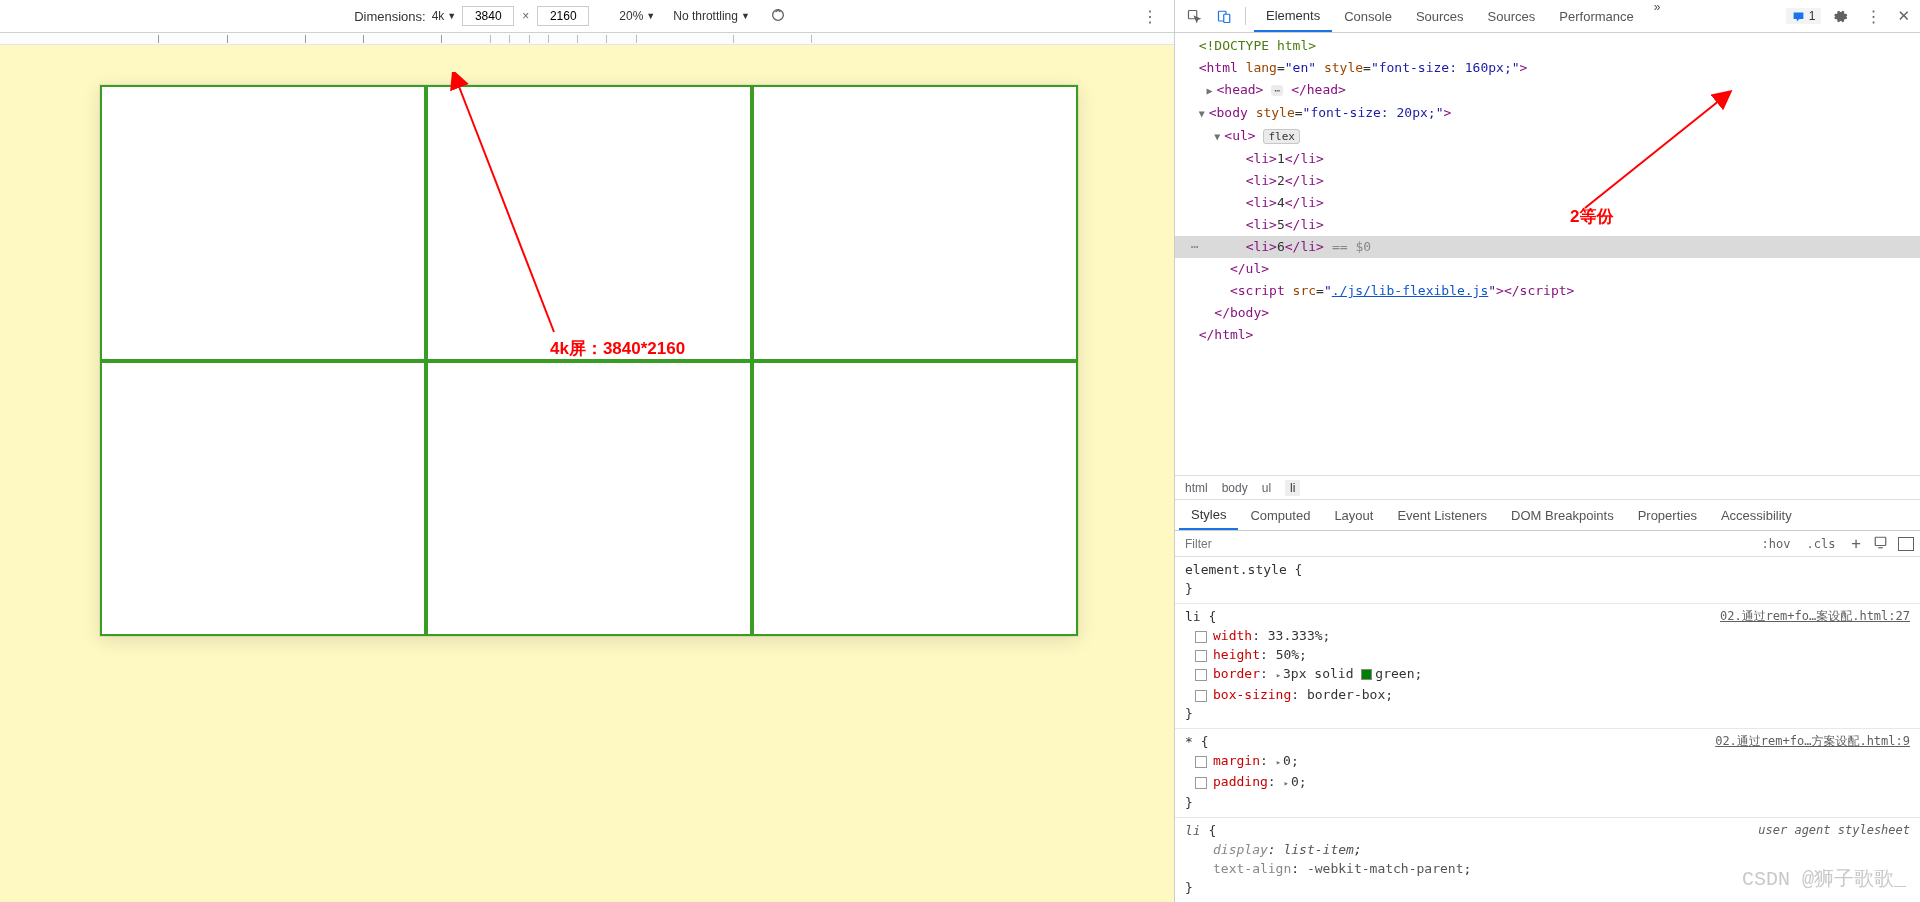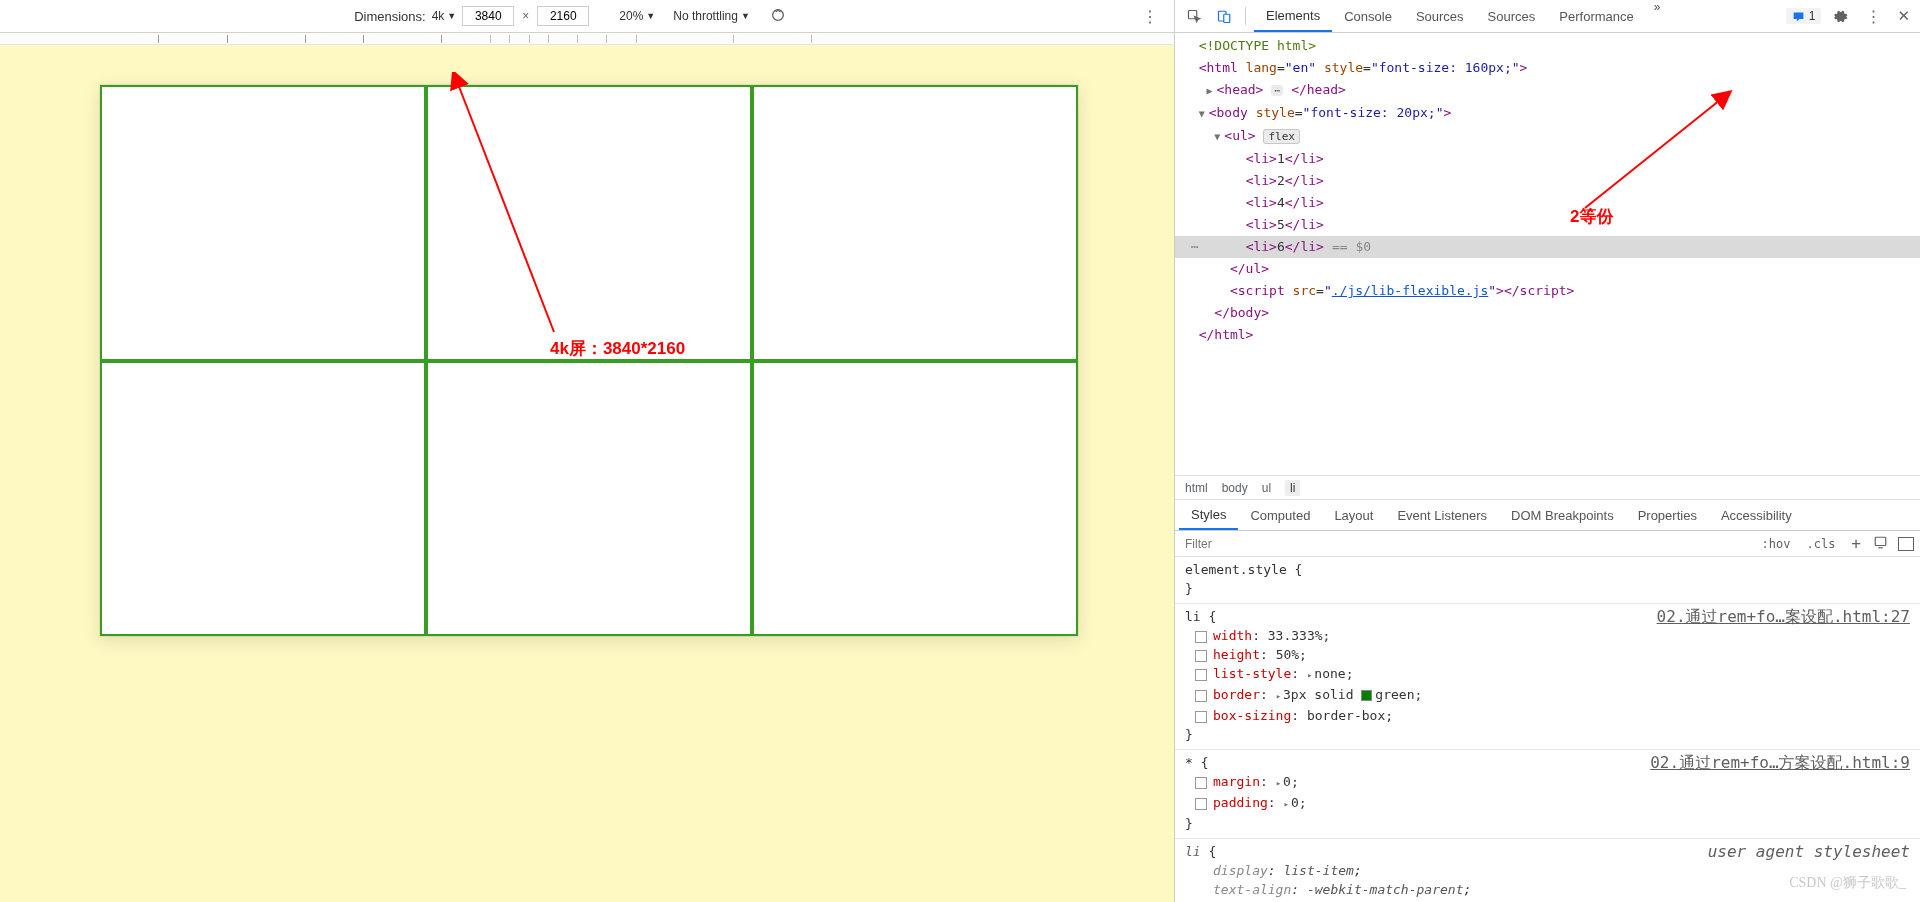--- a/index.html
+++ b/index.html
@@ -82,34 +82,34 @@
 
 
 .filter-row { height: 26px; border-bottom: 1px solid #ddd; display: flex; align-items: center; background: #fff; }
 .filter-input { flex: 1; border: none; padding: 0 10px; font-size: 12px; color: #999; outline: none; background: transparent; }
 .filter-btn { padding: 0 8px; color: #5f6368; font-size: 12px; cursor: pointer; font-family: Menlo, Consolas, monospace; }
 .filter-sq { width: 16px; height: 14px; border: 1.5px solid #5f6368; margin: 0 6px; cursor: pointer; }
 
 
 .styles-body { flex: 1; overflow: auto; font-family: Menlo, Consolas, monospace; font-size: 13px; line-height: 19px; background: #fff; }
 .rule { border-bottom: 1px solid #e8e8e8; padding: 3px 10px 5px 10px; position: relative; }
-.rule .src { position: absolute; right: 10px; top: 3px; color: #5f5f5f; font-size: 16px; text-decoration: underline; cursor: pointer; }
+.rule .src { position: absolute; right: 10px; top: 3px; color: #5f5f5f; font-size: 12px; text-decoration: underline; cursor: pointer; }
 .rule .src.ua { font-style: italic; text-decoration: none; }
 .sel { color: #333; }
 .sel-i { font-style: italic; color: #5f5f5f; }
 .brace { color: #333; }
 .prop { padding-left: 28px; position: relative; }
 .prop::before { content: ""; position: absolute; left: 10px; top: 5px; width: 10px; height: 10px; border: 1px solid #999; background: #fff; }
 .prop.nocb::before { display: none; }
 .p-name { color: #c80000; }
 .p-val { color: #333; }
 .tri2 { color: #727272; font-size: 9px; margin-right: 2px; }
 .swatch { display: inline-block; width: 11px; height: 11px; background: green; border: 1px solid #888; vertical-align: middle; margin-right: 3px; }
 
-.watermark { position: fixed; right: 14px; bottom: 10px; color: #c8c8c8; font-size: 14px; font-family: Liberation Serif, serif; pointer-events: none; margin-left: 47px; }
+.watermark { position: fixed; right: 14px; bottom: 10px; color: #c8c8c8; font-size: 20px; font-family: Liberation Mono, monospace; pointer-events: none; margin-left: 47px; }
 </style>
 </head>
 <body>
 
 <div class="root">
 
   <div class="left-pane">
     <div class="device-toolbar">
       <div class="spacer"></div>
       <span class="dim-label">Dimensions:</span>
@@ -287,38 +287,37 @@
       <div class="rule">
         <div><span class="sel">element.style</span> <span class="brace">{</span></div>
         <div><span class="brace">}</span></div>
       </div>
 
       <div class="rule">
         <span class="src">02.通过rem+fo…案设配.html:27</span>
         <div><span class="sel">li</span> <span class="brace">{</span></div>
         <div class="prop"><span class="p-name">width</span>: <span class="p-val">33.333%</span>;</div>
         <div class="prop"><span class="p-name">height</span>: <span class="p-val">50%</span>;</div>
-        <div class="prop"><span class="p-name">list-style</span>: <span class="tri2">▸</span><span class="p-val">none</span>;</div>
         <div class="prop"><span class="p-name">border</span>: <span class="tri2">▸</span><span class="p-val">3px solid </span><span class="swatch"></span><span class="p-val">green</span>;</div>
         <div class="prop"><span class="p-name">box-sizing</span>: <span class="p-val">border-box</span>;</div>
         <div><span class="brace">}</span></div>
       </div>
 
       <div class="rule">
         <span class="src">02.通过rem+fo…方案设配.html:9</span>
         <div><span class="sel">*</span> <span class="brace">{</span></div>
         <div class="prop"><span class="p-name">margin</span>: <span class="tri2">▸</span><span class="p-val">0</span>;</div>
         <div class="prop"><span class="p-name">padding</span>: <span class="tri2">▸</span><span class="p-val">0</span>;</div>
         <div><span class="brace">}</span></div>
       </div>
 
       <div class="rule">
         <span class="src ua">user agent stylesheet</span>
         <div><span class="sel-i">li</span> <span class="brace">{</span></div>
         <div class="prop nocb" style="font-style:italic"><span class="p-name" style="color:#888">display</span>: <span class="p-val" style="color:#555">list-item</span>;</div>
-        <div class="prop nocb" style="font-style:italic"><span class="p-name" style="color:#888">text-align</span>: <span class="p-val" style="color:#555">-webkit-match-parent</span>;</div>
+        <div class="prop nocb" style=""><span class="p-name" style="color:#888">text-align</span>: <span class="p-val" style="color:#555">-webkit-match-parent</span>;</div>
         <div><span class="brace">}</span></div>
       </div>
     </div>
   </div>
 </div>
 
 <div class="watermark">CSDN @狮子歌歌_</div>
 
 </body></html>

